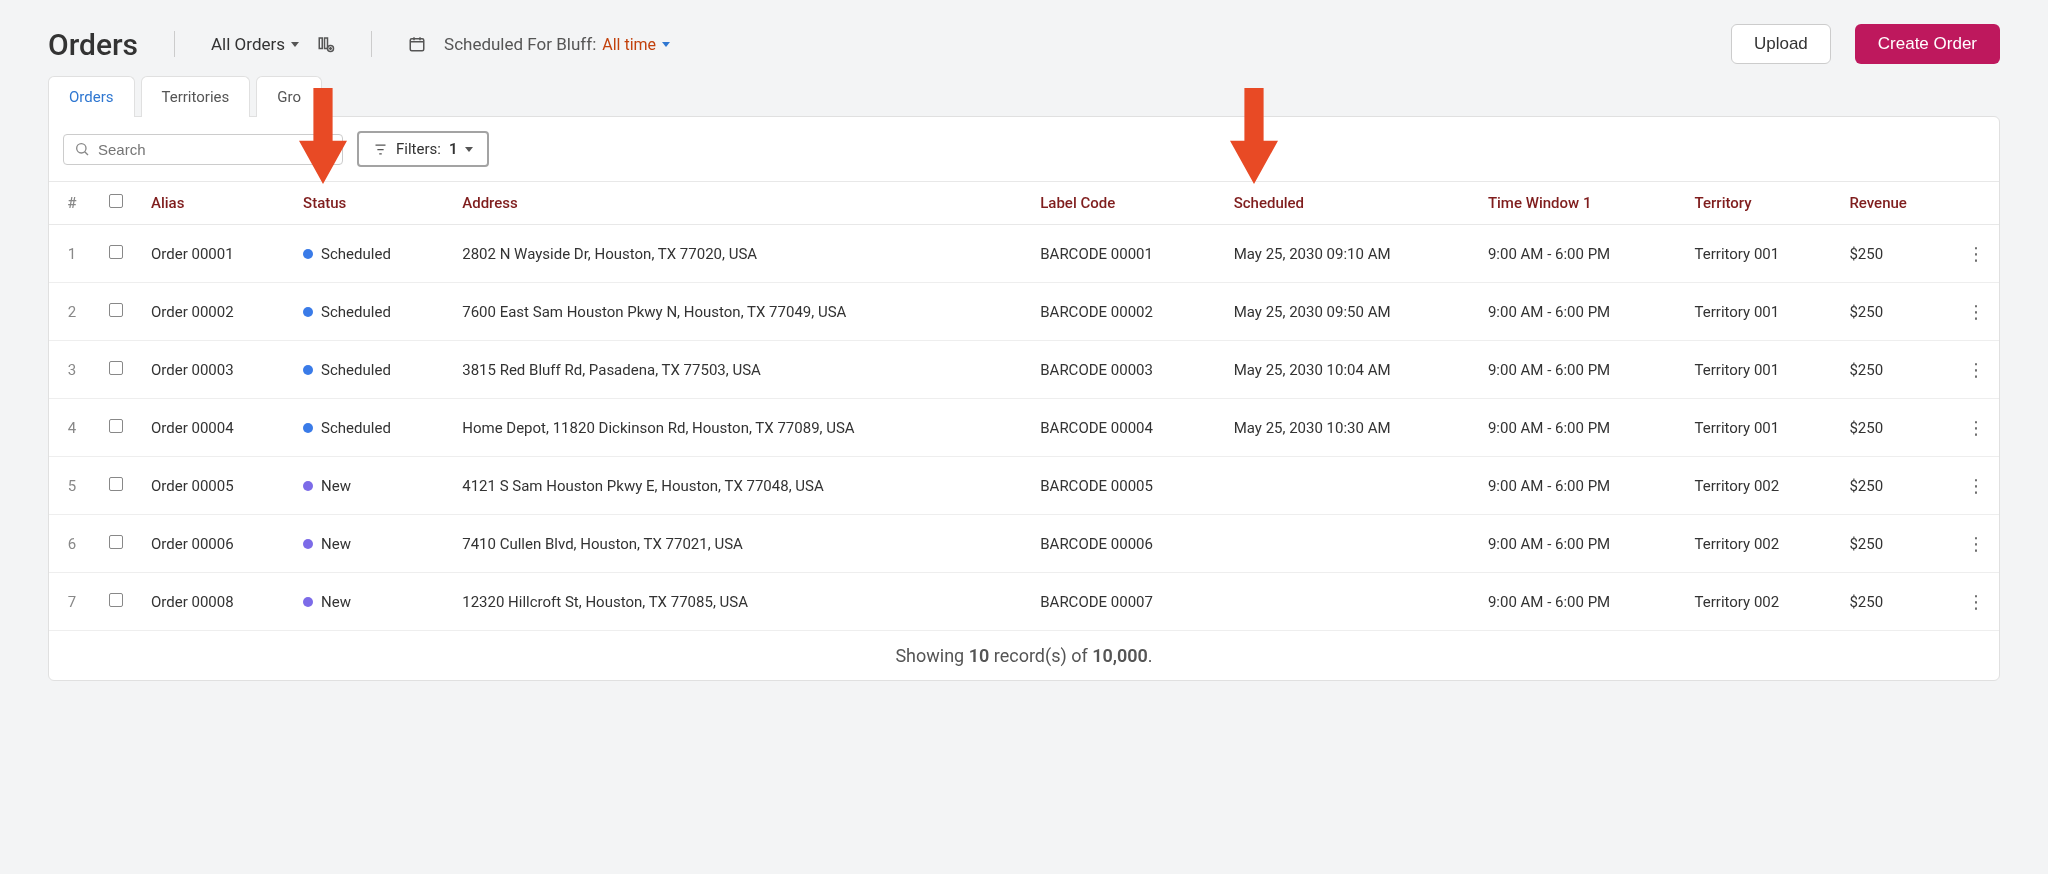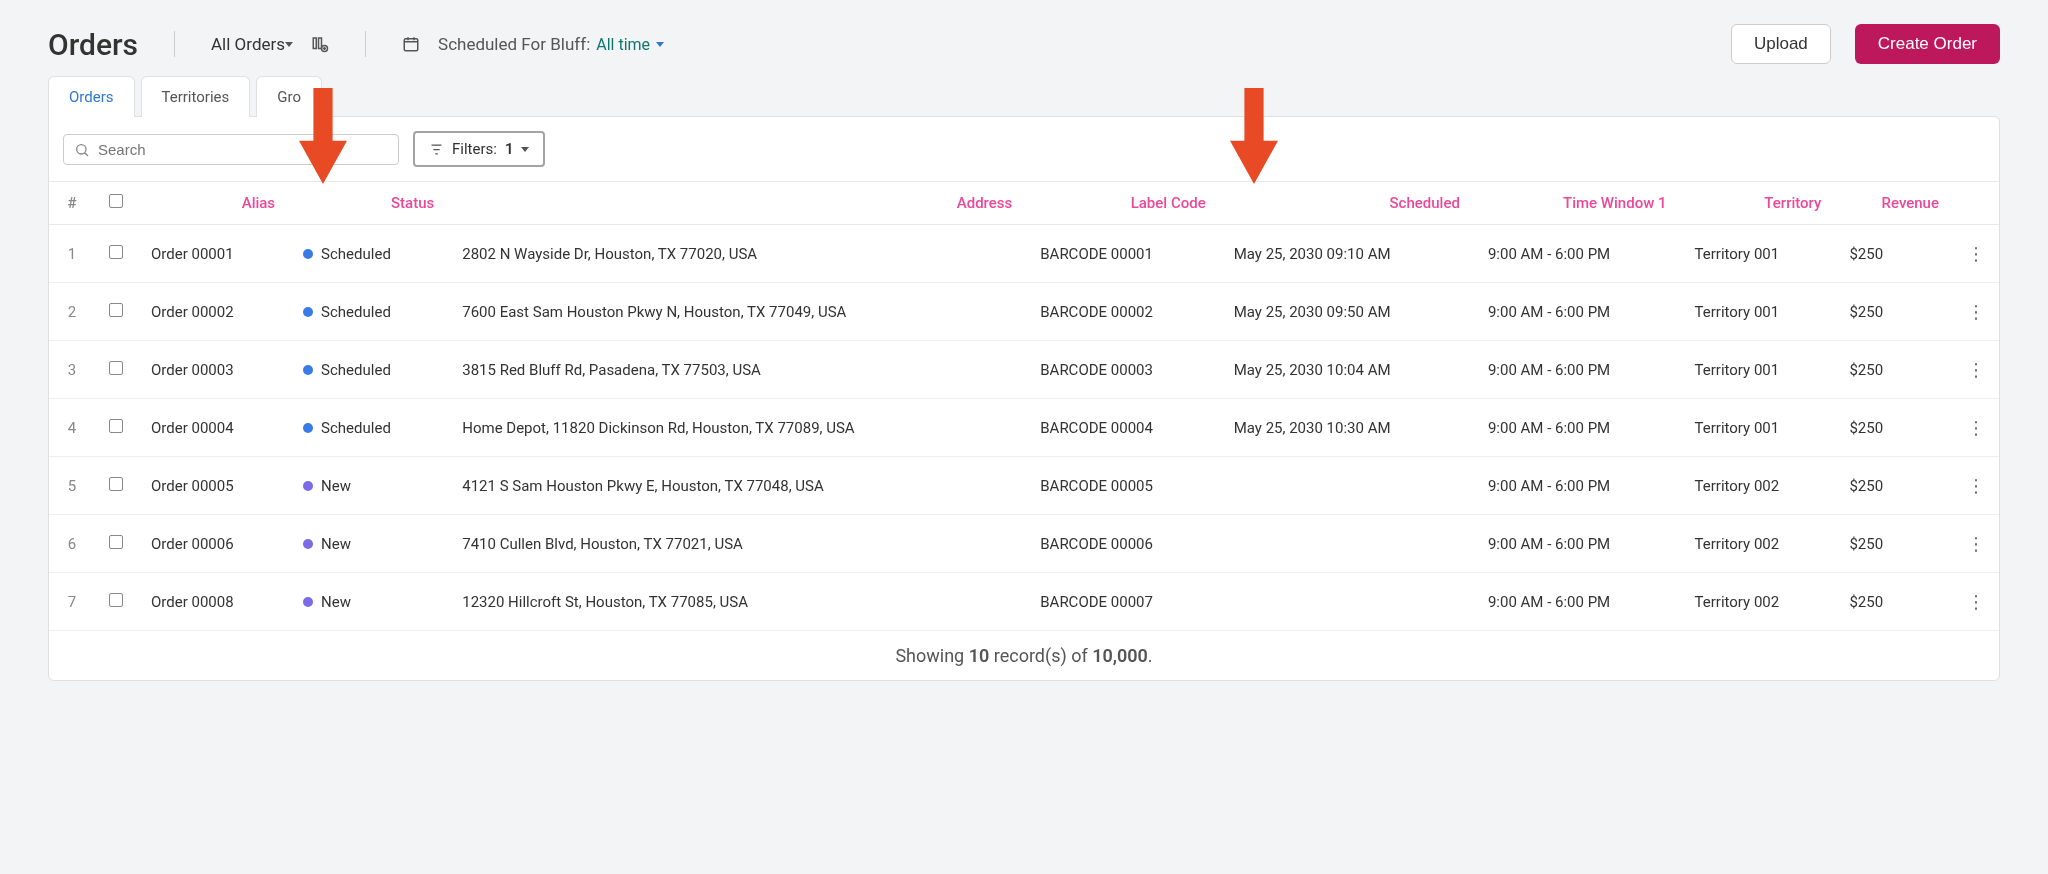--- a/index.html
+++ b/index.html
@@ -2,41 +2,41 @@
 <html><head>
 <meta charset="utf-8">
 <style>
   * { box-sizing: border-box; margin: 0; padding: 0; }
   body { font-family: -apple-system, BlinkMacSystemFont, "Segoe UI", Roboto, Helvetica, Arial, sans-serif; background: #f3f4f5; color: #333; }
   .page { padding: 24px 48px; }
   .header { display: flex; align-items: center; gap: 0; margin-bottom: 12px; }
   .header-left { display: flex; align-items: center; gap: 18px; }
   .page-title { font-size: 30px; font-weight: 500; color: #333; }
   .vdiv { width: 1px; height: 26px; background: #ccc; margin: 0 18px; }
-  .dropdown { font-size: 17px; color: #333; display: inline-flex; align-items: center; cursor: pointer; }
+  .dropdown { font-size: 17px; color: #333; display: inline-flex; align-items: center; gap: 6px; cursor: pointer; }
   .caret { width: 0; height: 0; border-left: 4px solid transparent; border-right: 4px solid transparent; border-top: 5px solid #555; }
   .icon-btn { display: inline-flex; align-items: center; justify-content: center; color: #555; cursor: pointer; }
   .sched-label { font-size: 17px; color: #555; }
-  .sched-link { color: #0f766e; cursor: pointer; display: inline-flex; align-items: center; gap: 6px; }
+  .sched-link { color: #c2410c; cursor: pointer; display: inline-flex; align-items: center; gap: 6px; }
   .header-right { margin-left: auto; display: flex; gap: 24px; }
   .btn { font-size: 17px; padding: 9px 22px; border-radius: 6px; cursor: pointer; border: 1px solid transparent; }
   .btn-outline { background: #fff; border-color: #ccc; color: #333; }
   .btn-primary { background: #be185d; color: #fff; }
   .panel { background: #fff; border: 1px solid #e0e0e0; border-radius: 6px; border-top-left-radius: 0; margin-top: -1px; }
   .tabs { display: flex; gap: 6px; }
   .tab { padding: 11px 20px; border: 1px solid #e0e0e0; border-bottom: none; border-top-left-radius: 6px; border-top-right-radius: 6px; background: #fff; font-size: 15px; color: #555; cursor: pointer; position: relative; }
   .tab.active { color: #2f77d1; z-index: 2; }
   .tab.active::after { content: ""; position: absolute; left: 0; right: 0; bottom: -1px; height: 2px; background: #fff; }
   .toolbar { display: flex; align-items: center; gap: 14px; padding: 14px; border-bottom: 1px solid #e8e8e8; }
-  .search-wrap { display: flex; align-items: flex-end; border: 1px solid #ccc; border-radius: 4px; padding: 6px 10px; width: 336px; color: #999; gap: 8px; }
+  .search-wrap { display: flex; align-items: center; border: 1px solid #ccc; border-radius: 4px; padding: 6px 10px; width: 280px; color: #999; gap: 8px; }
   .search-wrap input { border: none; outline: none; font-size: 15px; flex: 1; color: #333; }
   .filter-pill { border: 2px solid #a3a3a3; border-radius: 4px; padding: 7px 14px; display: inline-flex; align-items: center; gap: 8px; font-size: 15px; color: #333; cursor: pointer; }
   .filter-pill .count { font-weight: 600; }
   table { width: 100%; border-collapse: collapse; font-size: 15px; }
-  thead th { text-align: right; font-weight: 500; color: #ec4899; padding: 12px 14px; border-bottom: 1px solid #e8e8e8; white-space: nowrap; background: #fff; }
+  thead th { text-align: left; font-weight: 500; color: #7f1d1d; padding: 12px 14px; border-bottom: 1px solid #e8e8e8; white-space: nowrap; background: #fff; }
   tbody td { padding: 18px 14px; border-bottom: 1px solid #eee; white-space: nowrap; color: #333; }
   thead th:first-child, tbody td:first-child { text-align: center; color: #888; width: 46px; }
   .chk { width: 14px; height: 14px; border: 1.5px solid #888; border-radius: 2px; display: inline-block; cursor: pointer; }
   .status { display: inline-flex; align-items: center; gap: 8px; }
   .dot { width: 10px; height: 10px; border-radius: 50%; display: inline-block; }
   .dot.sched { background: #3a7be8; }
   .dot.new { background: #7c6be8; }
   .more { color: #666; cursor: pointer; font-size: 18px; text-align: center; width: 40px; }
   .footer { text-align: center; padding: 14px; font-size: 18px; color: #555; }
   .footer b { font-weight: 600; }

